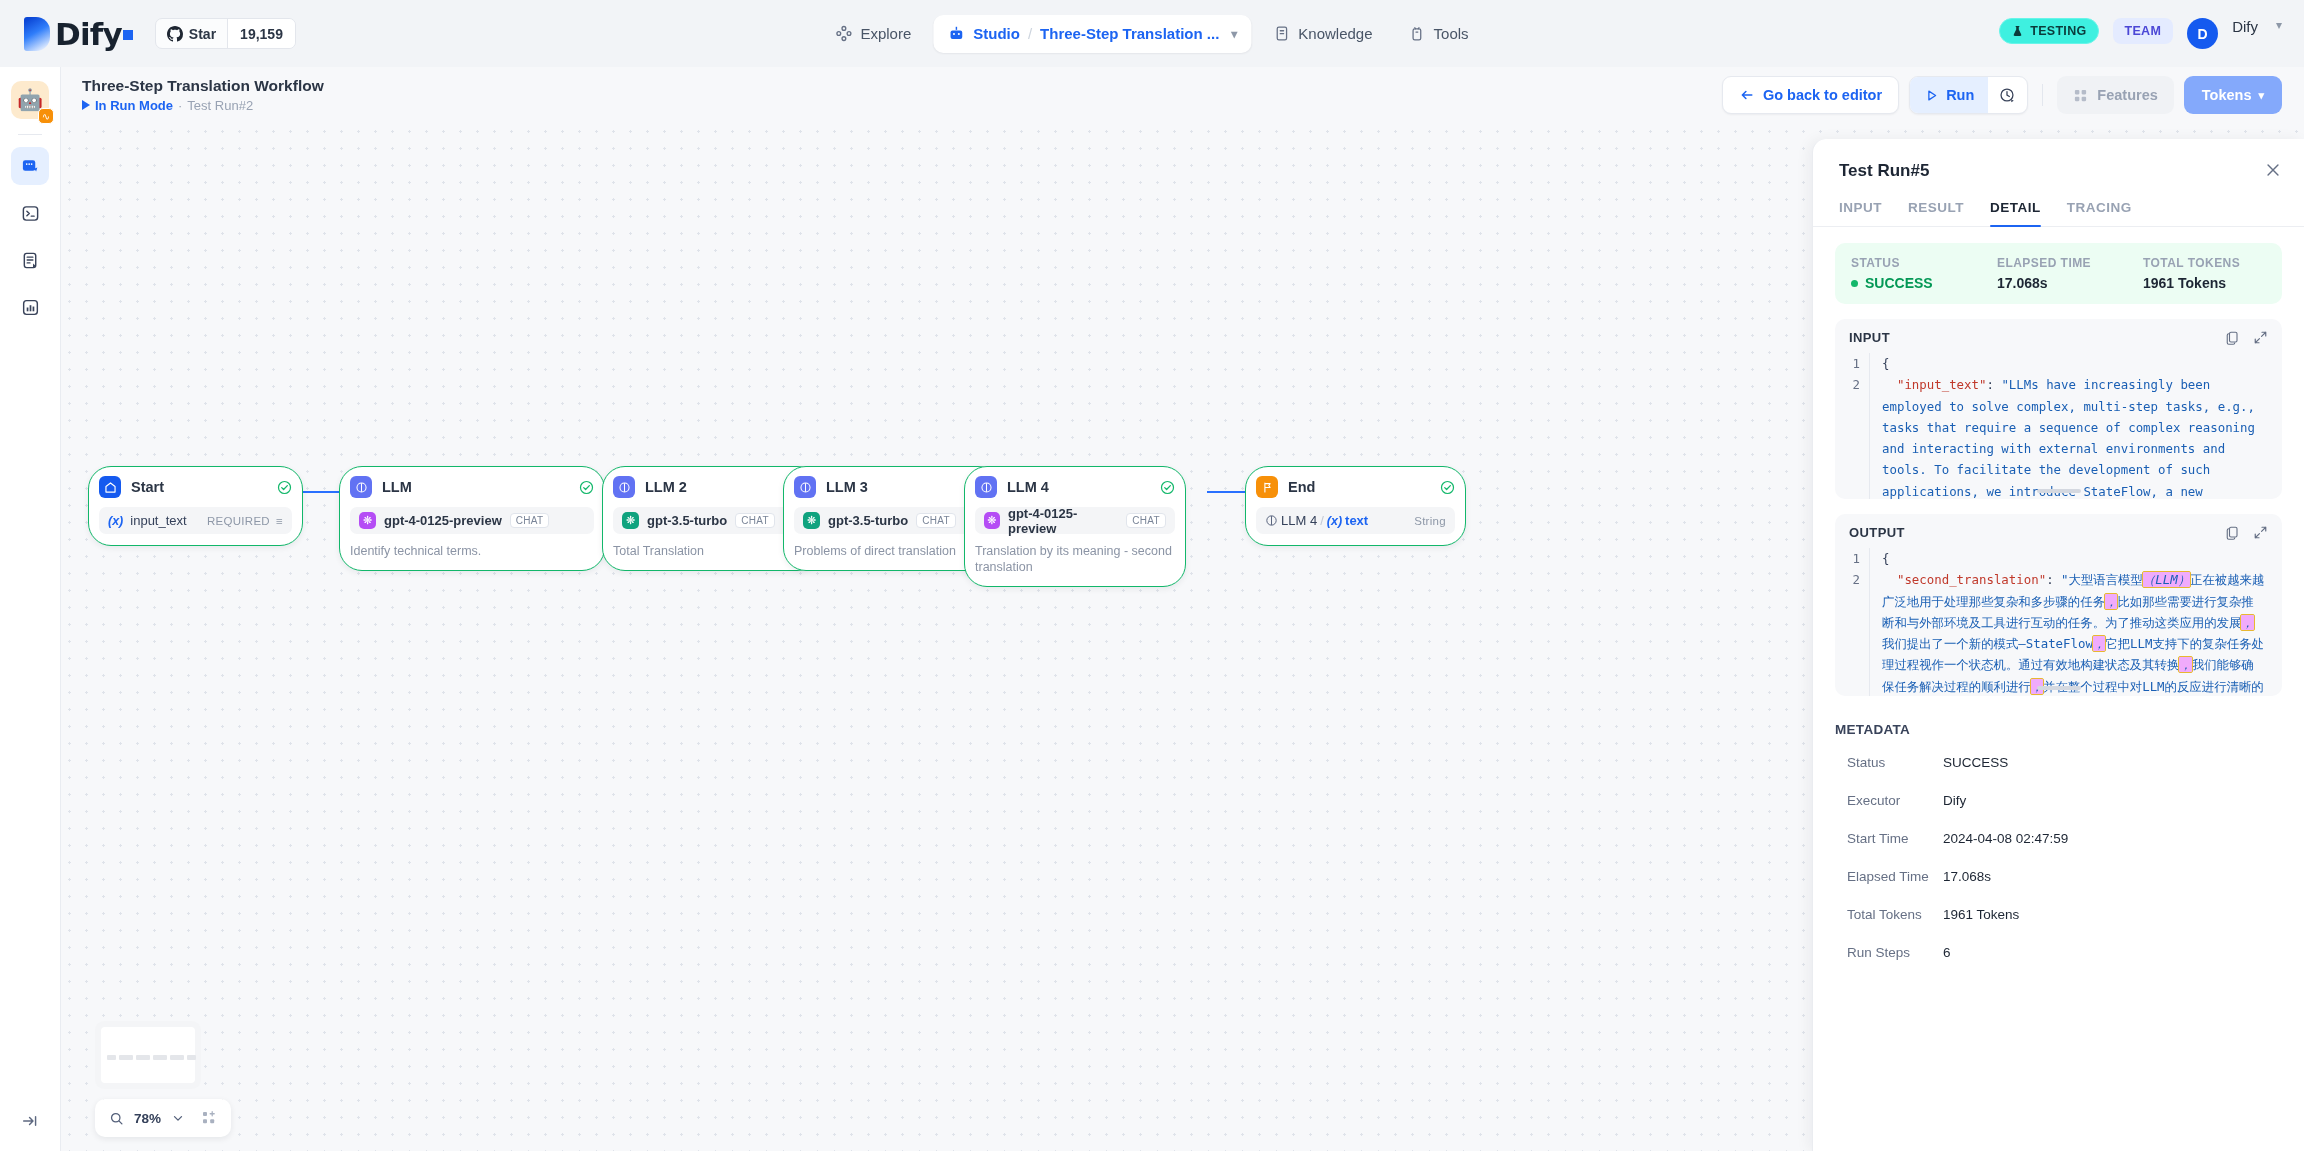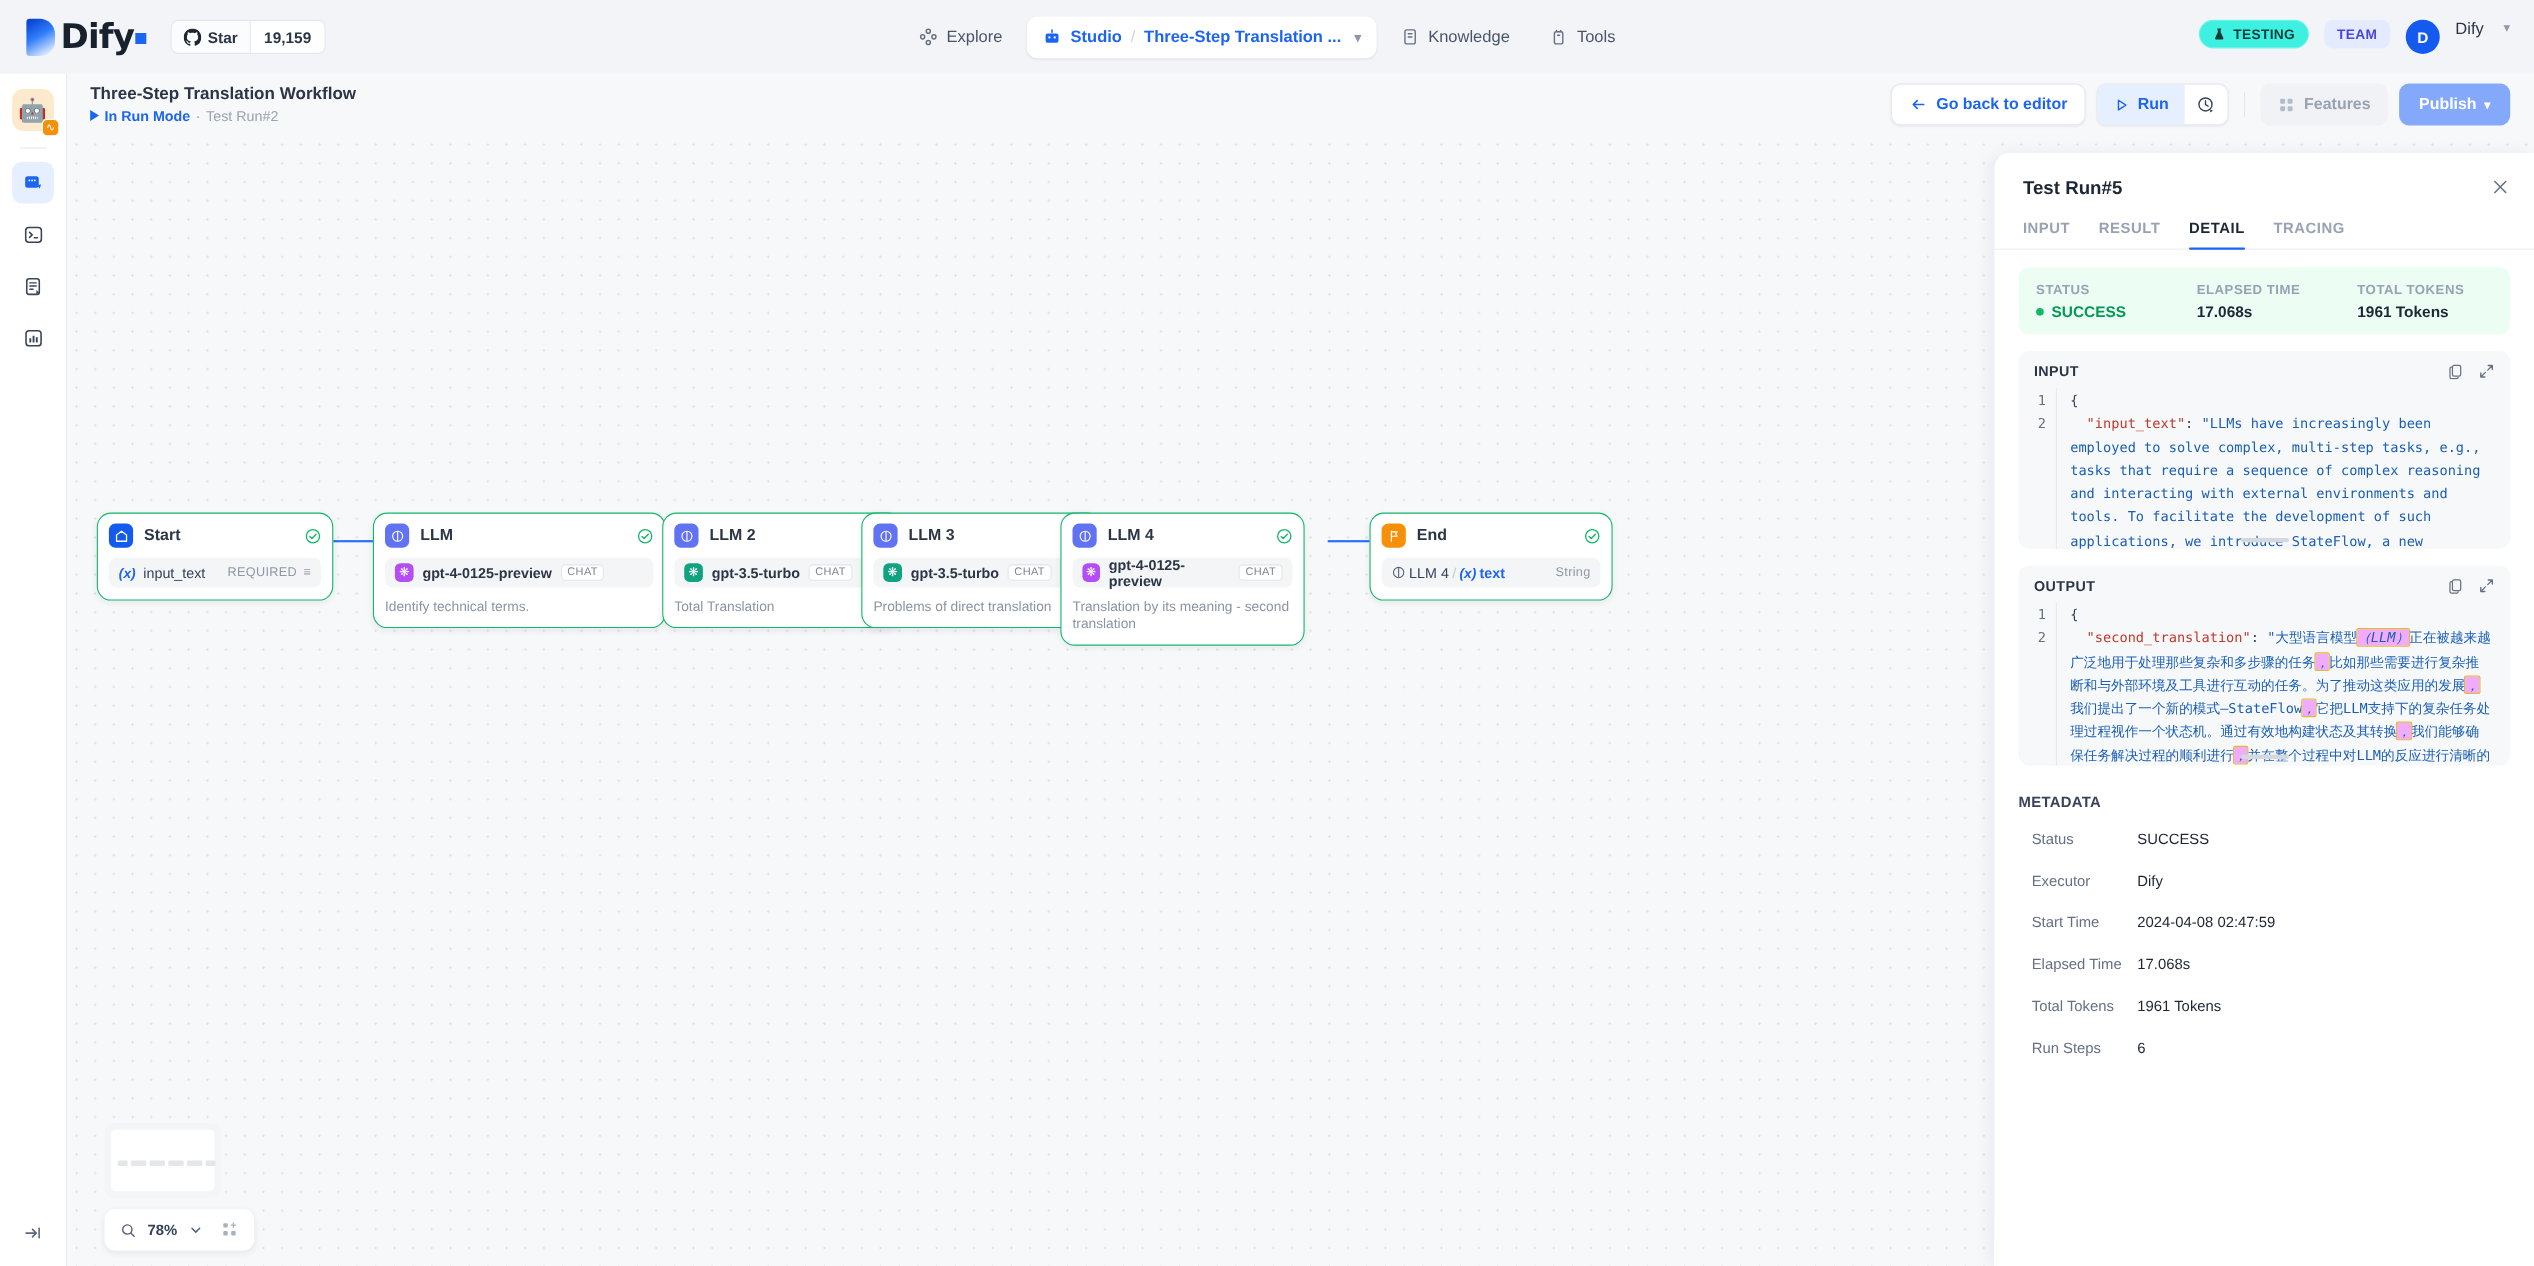--- a/index.html
+++ b/index.html
@@ -129,21 +129,21 @@
 
   
   .canvas {
     position: absolute; top: 123px; left: 61px; width: 2243px; height: 1028px;
     background-color: #f7f8fa;
     background-image: radial-gradient(#dfe3ea 1.1px, transparent 1.1px);
     background-size: 17px 17px;
     overflow: hidden;
   }
   .node {
-    position: absolute; background:#fff; border:1.4px solid #12b76a; border-radius: 13px;
+    position: absolute; background:#fff; border:1.4px solid #12b76a; border-radius: 23px;
     box-shadow: 0 2px 6px rgba(16,24,40,.07); padding: 9px 10px 11px;
   }
   .node-head { display:flex; align-items:center; gap:10px; }
   .node-ico { width:22px;height:22px;border-radius:6px;display:flex;align-items:center;justify-content:center;}
   .node-ico.start{background:#155aef;}
   .node-ico.llm{background:#6172f3;}
   .node-ico.end{background:#f79009;}
   .node-title { font-size:14.5px;font-weight:700;color:#2b3545;flex:1; }
   .check { width:15px;height:15px; }
   .node-field {
@@ -404,21 +404,21 @@
       <svg width="15" height="15" viewBox="0 0 20 20">
         <rect x="2.5" y="2.5" width="6" height="6" rx="1.4" fill="#b5bcc9"></rect>
         <rect x="11.5" y="2.5" width="6" height="6" rx="1.4" fill="#b5bcc9"></rect>
         <rect x="2.5" y="11.5" width="6" height="6" rx="1.4" fill="#b5bcc9"></rect>
         <rect x="11.5" y="11.5" width="6" height="6" rx="1.4" fill="#b5bcc9"></rect>
       </svg>
       <span>Features</span>
     </div>
 
     <div class="btn-publish">
-      <span>Publish</span>
+      <span>Tokens</span>
       <span style="font-size:11px">▾</span>
     </div>
   </div>
 </div>
 
 <div class="canvas">
 
   <div class="edge" style="left:242px;top:368px;width:36px;"></div>
   <div class="edge" style="left:603px;top:368px;width:38px;"></div>
   <div class="edge" style="left:784px;top:368px;width:38px;"></div>

